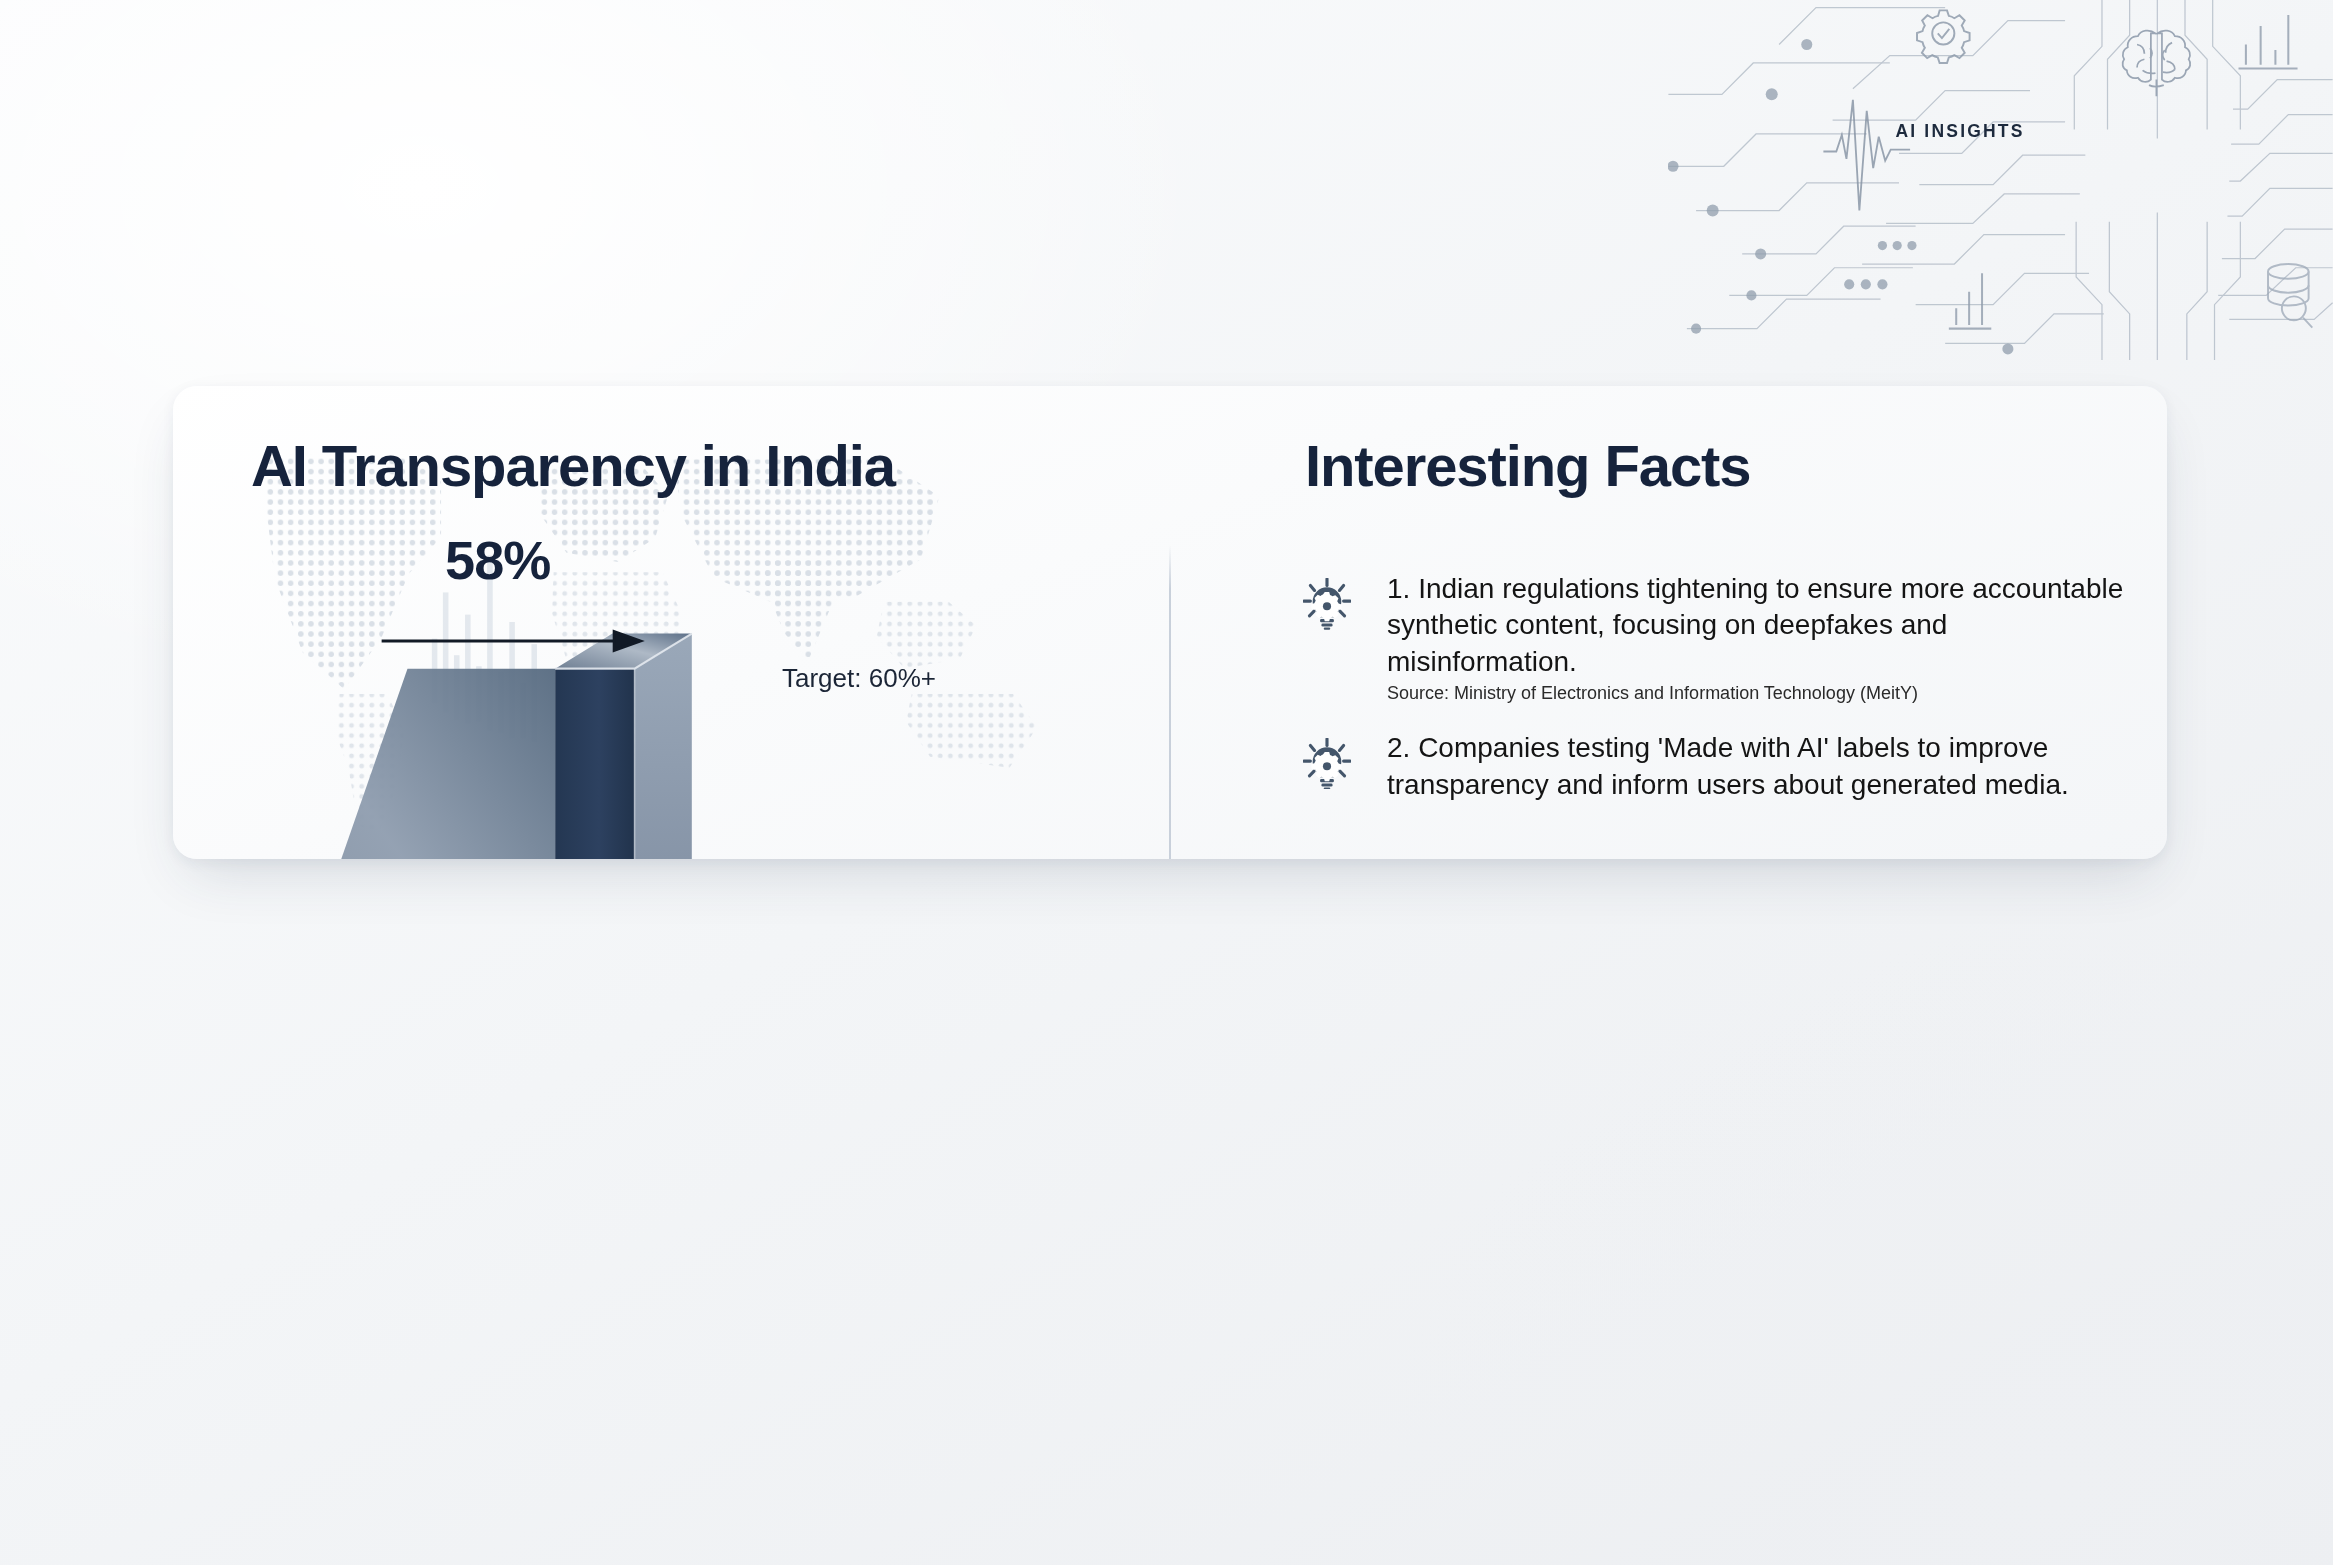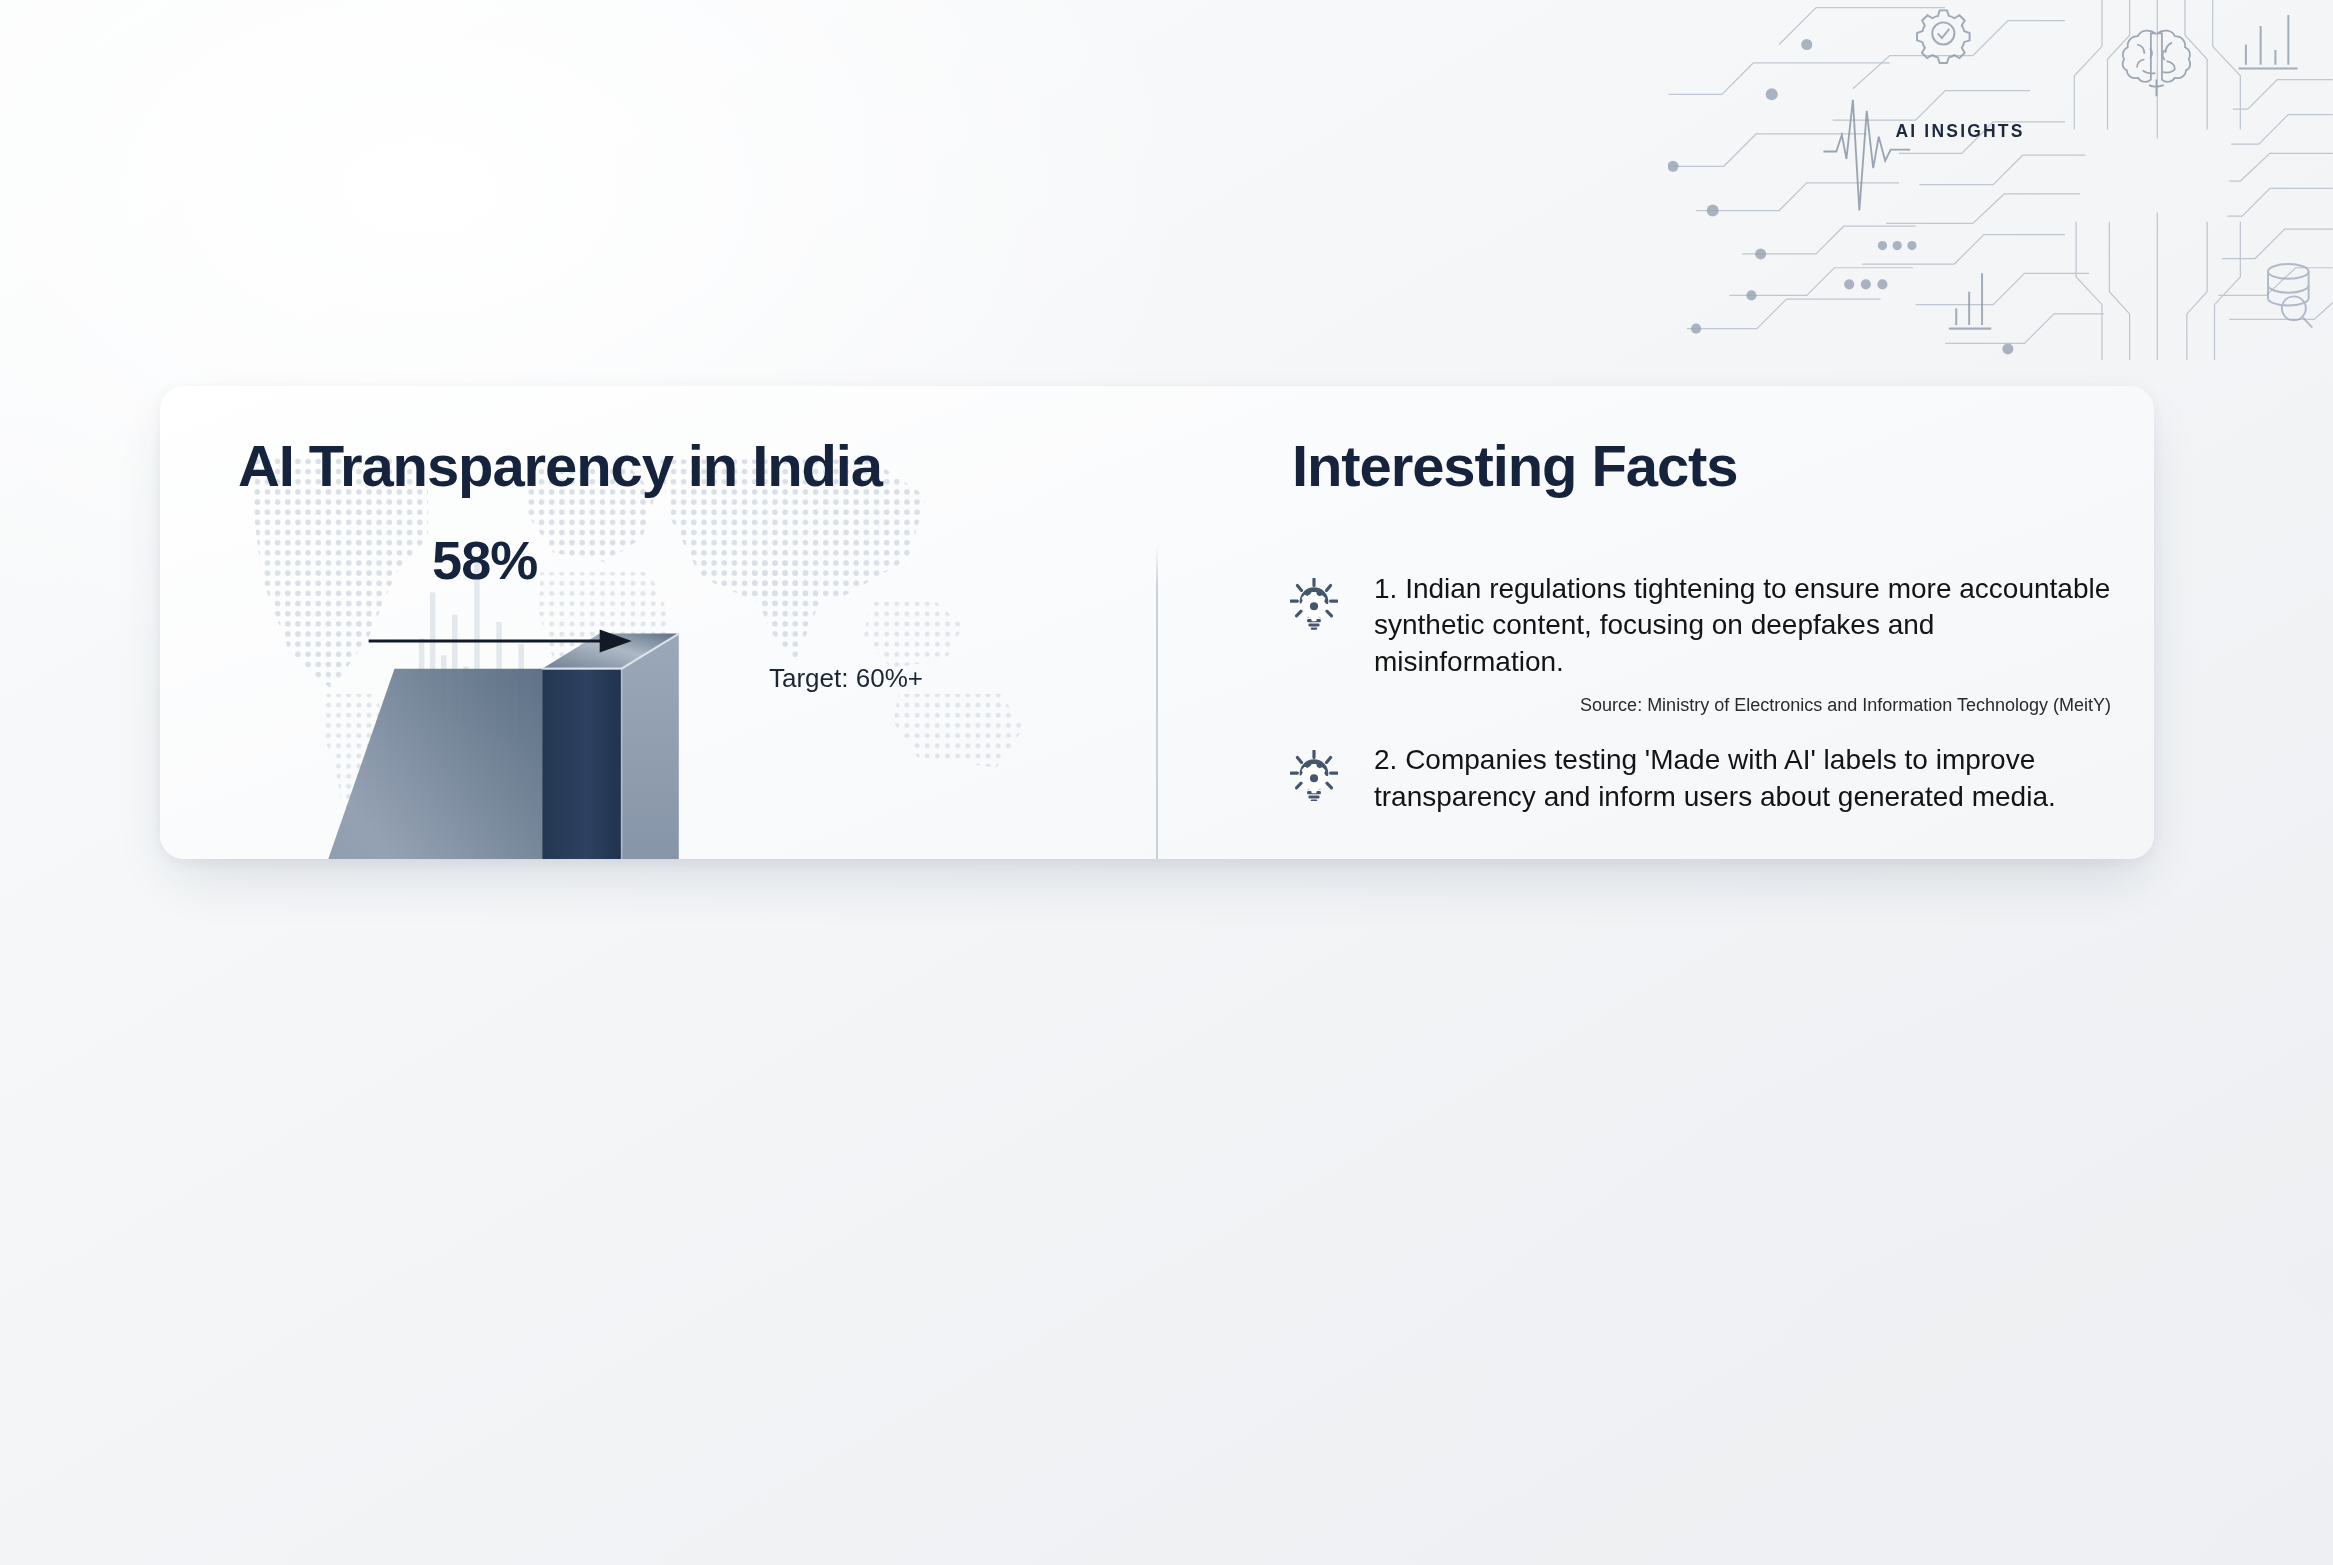--- a/index.html
+++ b/index.html
@@ -25,21 +25,21 @@
   #ai-insights-label {
     position:absolute; top:121px; right:0; width:665px;
     text-align:center; padding-right:81px;
     font-size:17.5px; font-weight:700; letter-spacing:2.2px;
     color:#1d2a3d;
   }
 
   
   #main-card {
     position:absolute;
-    left:160px; top:386px;
+    left:173px; top:386px;
     width:1994px; height:473px;
     border-radius:24px;
     background:
       linear-gradient(160deg, rgba(255,255,255,.96) 0%, rgba(250,251,252,.93) 45%, rgba(244,246,248,.92) 100%);
     box-shadow:0 26px 59px -16.6px rgba(40,55,80,.16),
                0 3.7px 13px rgba(40,55,80,.06);
     display:flex;
     overflow:hidden;
   }
 
@@ -93,21 +93,21 @@
   #facts-list {
     position:absolute; left:133px; top:185px; width:821px;
   }
   .fact-item { display:flex; gap:36px; margin-bottom:26px; }
   .fact-icon { flex:0 0 48px; width:48px; height:52px; margin-top:7.4px; }
   .fact-body { flex:1; }
   .fact-text {
     font-size:28px; line-height:1.30; color:#141414; font-weight:400;
   }
   .fact-source {
-    margin-top:15px; font-size:18px; color:#2a2a2a; font-weight:400;text-align:right;
+    margin-top:3px; font-size:18px; color:#2a2a2a; font-weight:400;
   }
 </style>
 </head>
 <body>
 
 <svg id="circuit-deco" viewBox="0 0 720 400">
   <g stroke="#9aa6b5" stroke-width="1.35" fill="none" opacity="0.62">
     <path d="M0 190 H60 L95 155 H215"></path>
     <path d="M30 238 H120 L150 208 H250"></path>
     <path d="M80 285 H160 L190 255 H268"></path>

